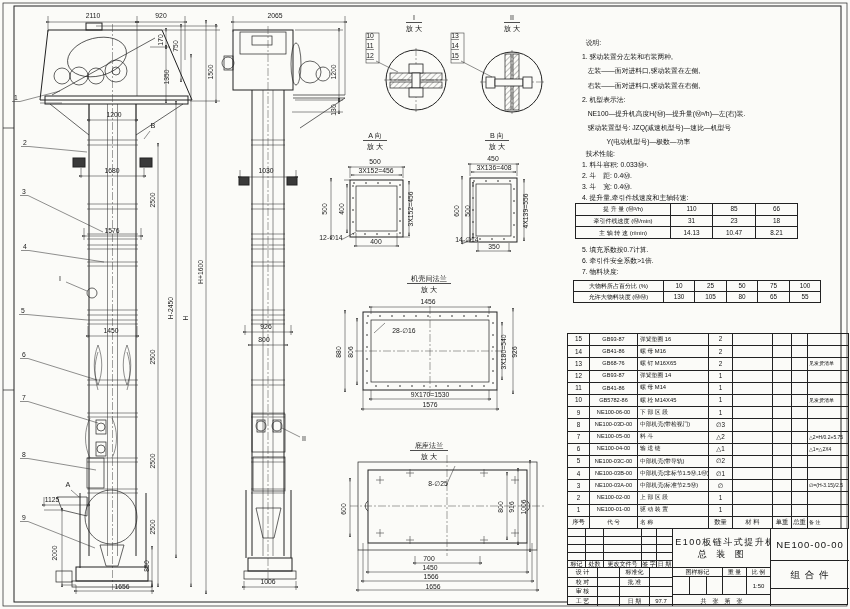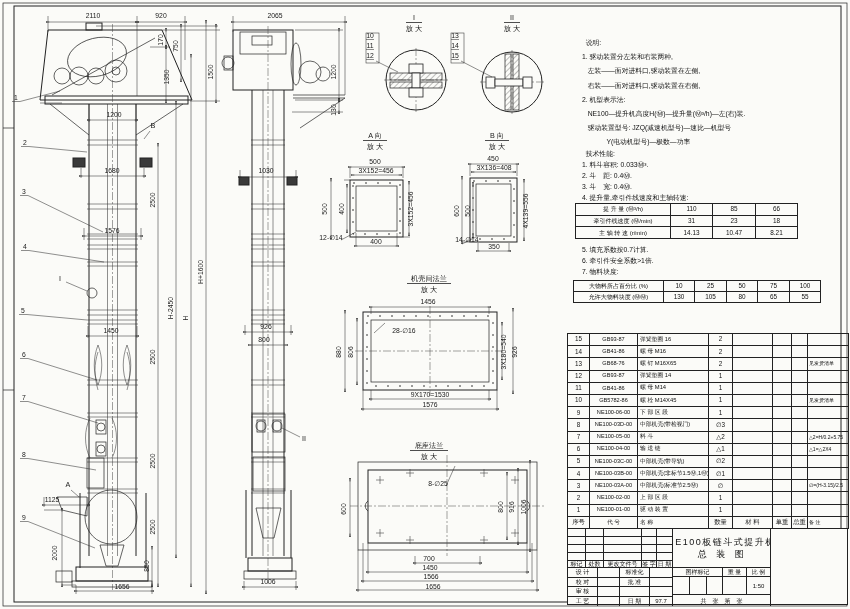--- a/index.html
+++ b/index.html
@@ -647,20 +647,22 @@
   <div class="tb" style="left:105px;top:39px;width:50px;height:9px">图样标记</div>
   <div class="tb" style="left:155px;top:39px;width:24px;height:9px">重 量</div>
   <div class="tb" style="left:179px;top:39px;width:24px;height:9px">比 例</div>
   <div class="tb" style="left:105px;top:48px;width:17px;height:18px"></div>
   <div class="tb" style="left:122px;top:48px;width:17px;height:18px"></div>
   <div class="tb" style="left:139px;top:48px;width:16px;height:18px"></div>
   <div class="tb" style="left:155px;top:48px;width:24px;height:18px"></div>
   <div class="tb" style="left:179px;top:48px;width:24px;height:18px">1:50</div>
   <div class="tb" style="left:105px;top:66px;width:98px;height:11px;border-bottom:none">共　张　第　张</div>
 
+  <div class="tb big" style="left:203px;top:0;width:78px;height:32px;border-right:none">NE100-00-00</div>
+  <div class="tb big" style="left:203px;top:32px;width:78px;height:28px;border-right:none">组 合 件</div>
   <div class="tb" style="left:203px;top:60px;width:78px;height:17px;border-right:none;border-bottom:none"></div>
 <div class="tb" style="left: 0px; top: 0px; width: 18px; height: 8px;"></div>
       <div class="tb" style="left: 18px; top: 0px; width: 18px; height: 8px;"></div>
       <div class="tb" style="left: 36px; top: 0px; width: 38px; height: 8px;"></div>
       <div class="tb" style="left: 74px; top: 0px; width: 15px; height: 8px;"></div>
       <div class="tb" style="left: 89px; top: 0px; width: 16px; height: 8px;"></div>
       <div class="tb" style="left: 0px; top: 8px; width: 18px; height: 8px;"></div>
       <div class="tb" style="left: 18px; top: 8px; width: 18px; height: 8px;"></div>
       <div class="tb" style="left: 36px; top: 8px; width: 38px; height: 8px;"></div>
       <div class="tb" style="left: 74px; top: 8px; width: 15px; height: 8px;"></div>

